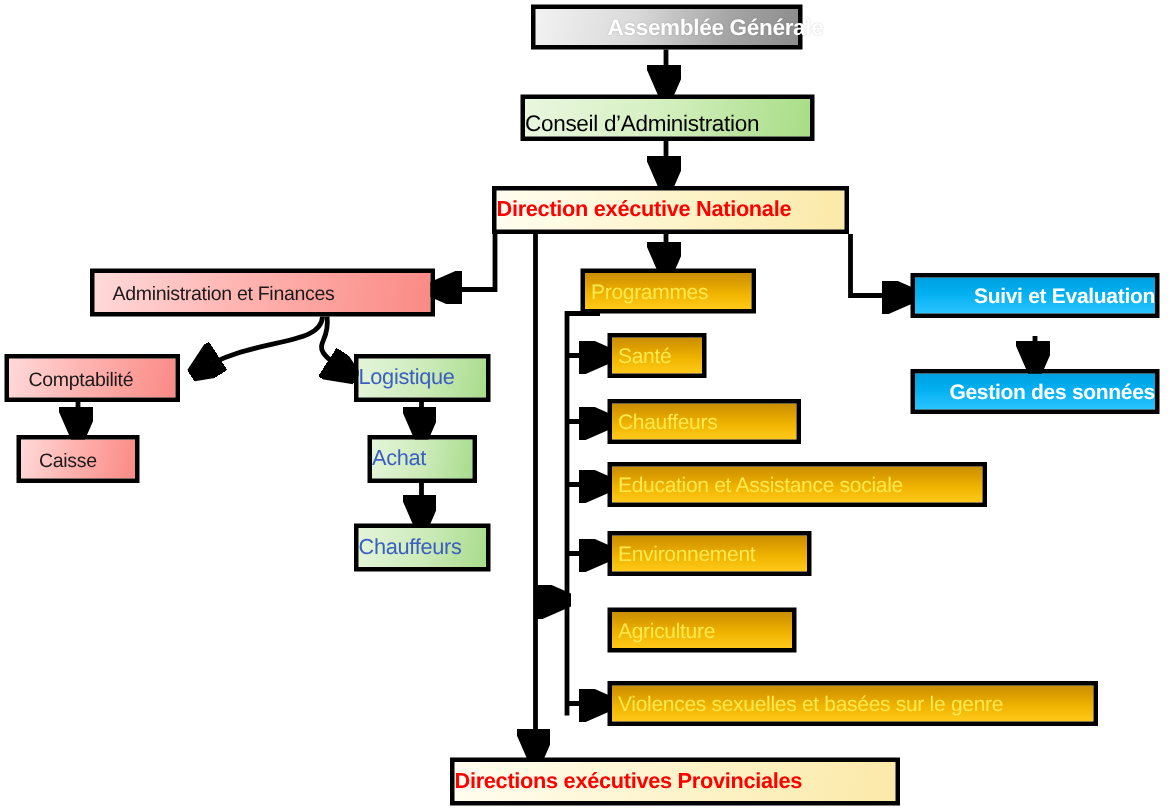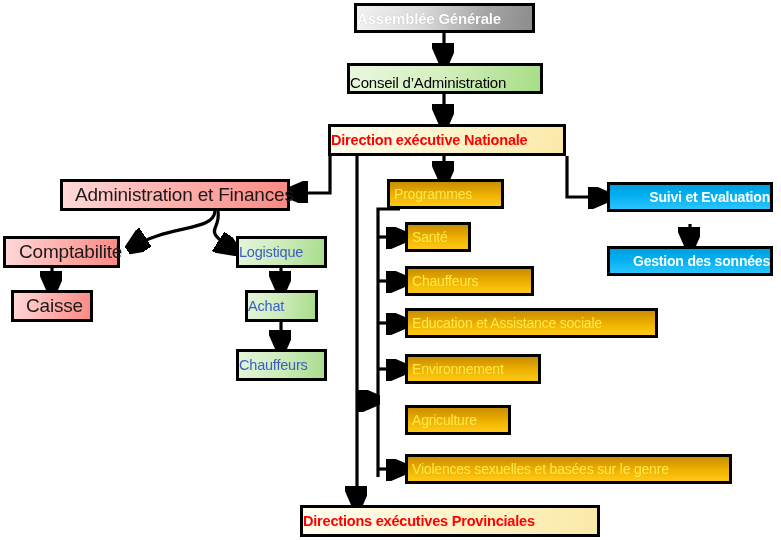--- a/index.html
+++ b/index.html
@@ -30,20 +30,21 @@
   }
 
   
   .n-gray {
     background: linear-gradient(100deg, #f2f2f2 0%, #d9d9d9 38%, #a6a6a6 72%, #8c8c8c 100%);
     color: #ffffff;
     font-weight: bold;
     font-size: 15px;
     justify-content: center;
     text-shadow: 0 0 1px rgba(0,0,0,.25);
+    padding-left: 48px;
   }
 
   
   .n-green-lite {
     background: linear-gradient(100deg, #e9f7df 0%, #d6f0c2 45%, #a8dd86 100%);
     color: #000000;
     font-size: 15px;
     justify-content: center;
     align-items: flex-end;
   }
@@ -54,21 +55,21 @@
     color: #ff0000;
     font-weight: bold;
     font-size: 14.5px;
     justify-content: center;
   }
 
   
   .n-pink {
     background: linear-gradient(100deg, #ffd9d9 0%, #ffb3b0 45%, #fa8a85 100%);
     color: #1a1a1a;
-    font-size: 19px;
+    font-size: 13px;
     padding-left: 12px;
   }
 
   
   .n-green {
     background: linear-gradient(100deg, #e4f5da 0%, #cdebba 50%, #a8dc8c 100%);
     color: #3b5fc0;
     font-size: 14.5px;
     justify-content: flex-start;
   }
@@ -197,21 +198,21 @@
   </div>
 
   <div class="node n-gold" style="left:405px;top:308px;width:253px;height:30px;">
     <span class="lbl">Education et Assistance sociale</span>
   </div>
 
   <div class="node n-gold" style="left:405px;top:354px;width:136px;height:30px;">
     <span class="lbl">Environnement</span>
   </div>
 
-  <div class="node n-gold" style="left:405px;top:405px;width:106px;height:30px;">
+  <div class="node n-gold" style="left:405px;top:405px;width:126px;height:30px;">
     <span class="lbl">Agriculture</span>
   </div>
 
   <div class="node n-gold" style="left:405px;top:454px;width:327px;height:30px;">
     <span class="lbl">Violences sexuelles et basées sur le genre</span>
   </div>
 
   <div class="node n-blue" style="left:607px;top:182px;width:166px;height:30px;">
     <span class="lbl">Suivi et Evaluation</span>
   </div>

